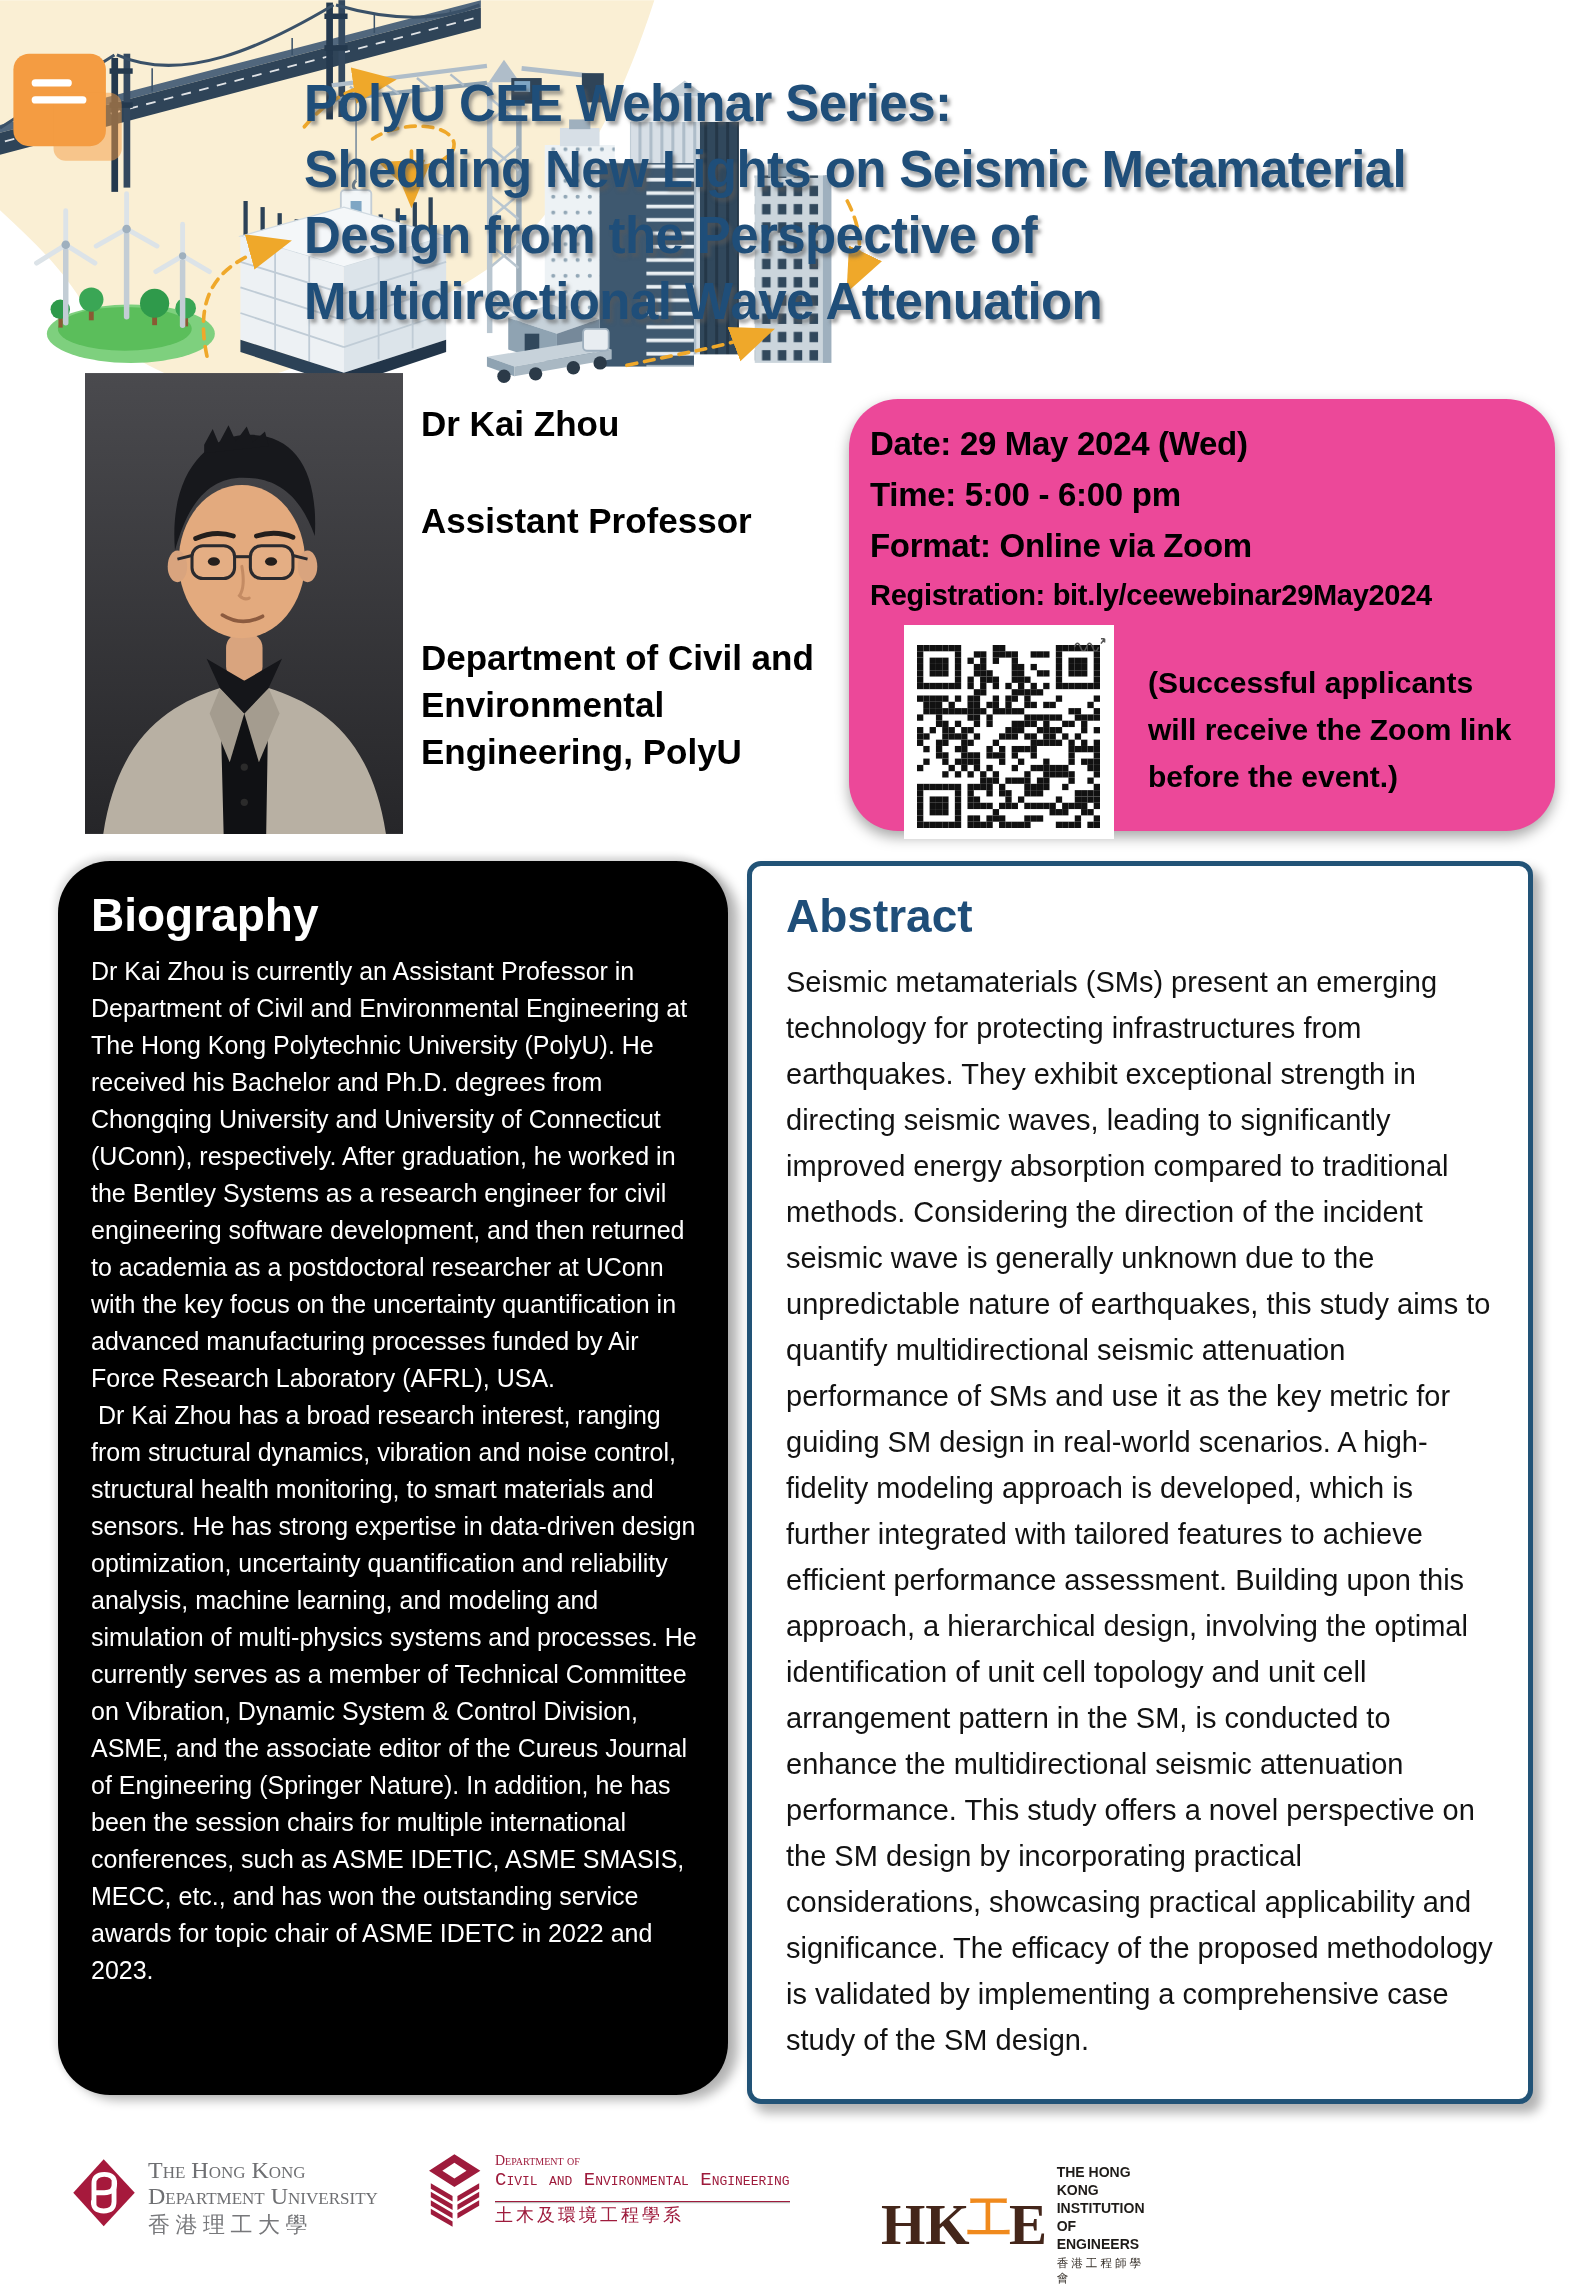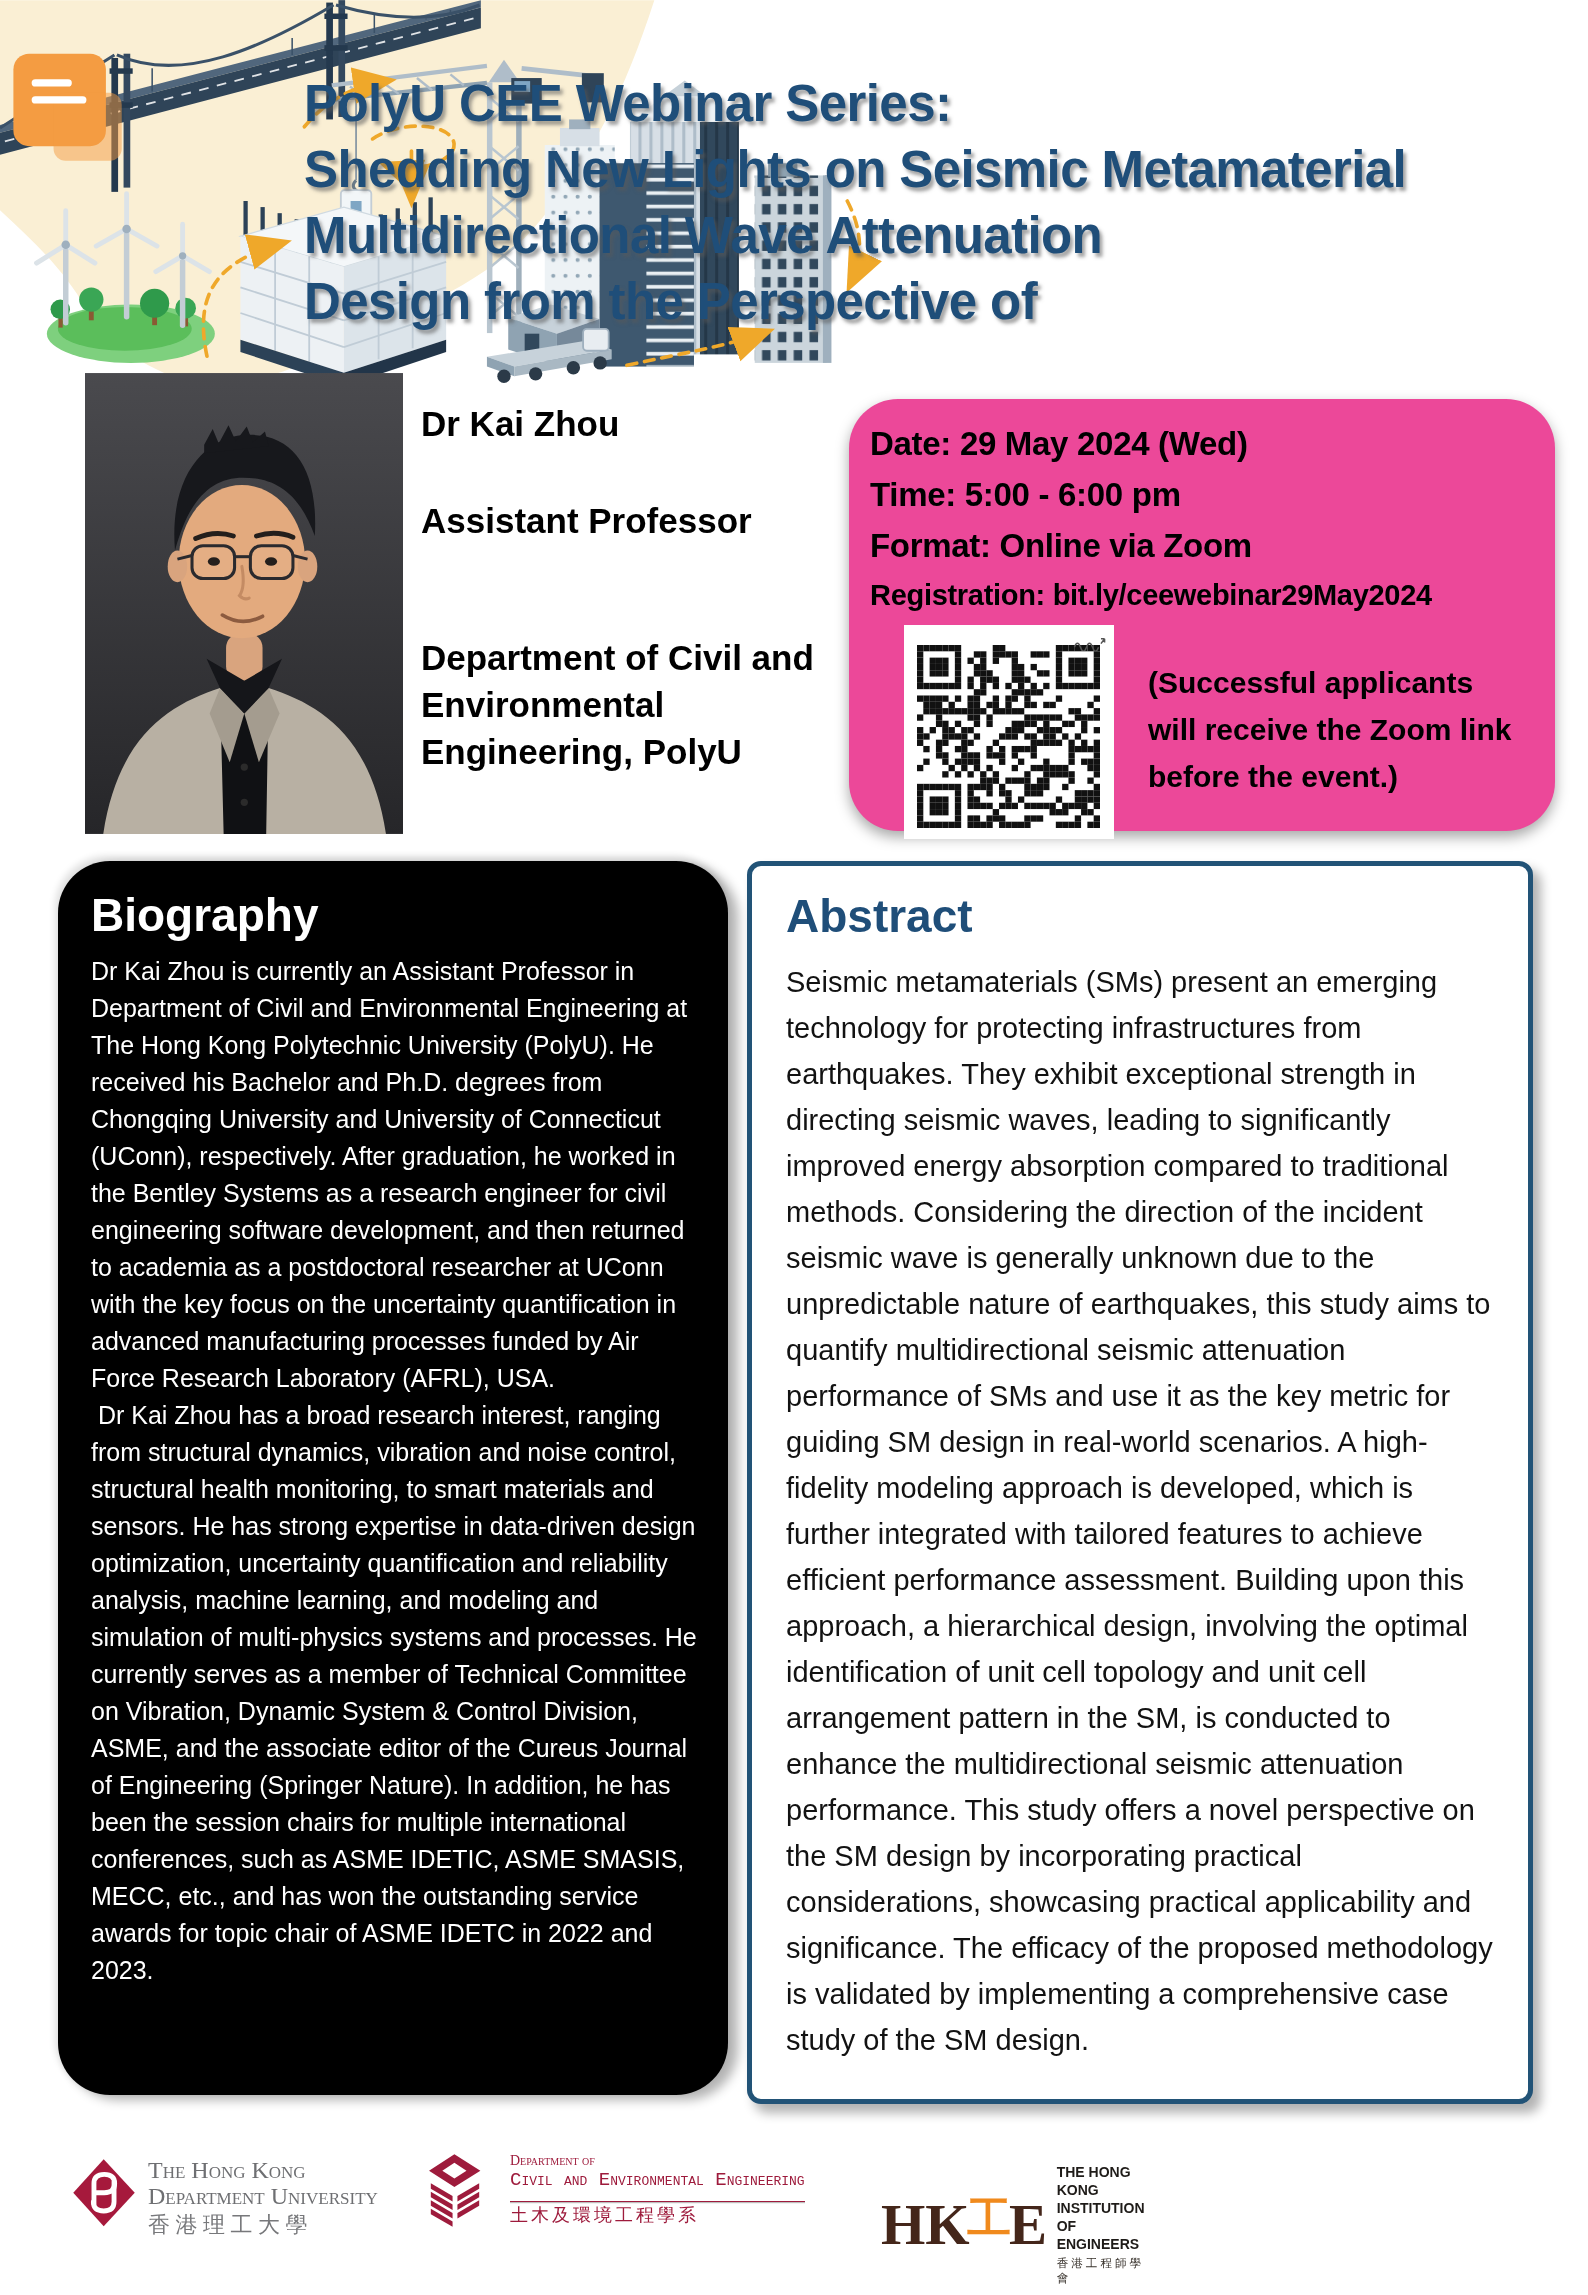--- a/index.html
+++ b/index.html
@@ -46,21 +46,21 @@
   .abstract-card p{margin:0;font-size:29px;line-height:46px;color:#121212}
 
   
   .footer{position:absolute;left:0;right:0;top:2148px;height:148px;z-index:2}
   .logo{position:absolute;display:flex}
   .logo-polyu{left:72px;top:9.7px;gap:12px;align-items:flex-start}
   .polyu-text{font-family:"Liberation Serif",serif;color:#6E6F72;font-variant:small-caps}
   .polyu-l1{font-size:24px;line-height:25.6px}
   .polyu-l2{font-size:24px;line-height:27px}
   .polyu-l3{font-family:"Liberation Sans",sans-serif;font-variant:normal;font-size:22px;line-height:30px;letter-spacing:5.5px;color:#77787B}
-  .logo-cee{left:426px;top:4.9px;gap:26px;align-items:flex-start}
+  .logo-cee{left:426px;top:4.9px;gap:11px;align-items:flex-start}
   .cee-text{color:#9E1B3C}
   .cee-l1{font-family:"Liberation Serif",serif;font-variant:small-caps;font-size:14px;line-height:16px}
   .cee-l2{font-family:Liberation Mono, monospace;font-variant:small-caps;font-size:19px;line-height:22px;
           border-bottom:1.8px solid #9E1B3C;padding-bottom:10px;box-shadow:0 1.2px 0 #bdbdbd}
   .cee-l3{font-size:18px;line-height:27px;letter-spacing:3px}
   .logo-hkie{left:881px;top:14.6px;flex-direction:column;width:251px}
   .hkie-top{display:flex;align-items:center}
   .hkie-letters{font-family:"Liberation Serif",serif;font-weight:700;font-size:57px;color:#44261A;line-height:49px}
   .hkie-gong{color:#F08A1D;font-size:44px;font-weight:700;margin:0 -2.4px;transform:translateY(-6px);font-family:"DejaVu Sans",sans-serif}
   .hkie-text{margin-left:9.7px}
@@ -277,22 +277,22 @@
       <path d="M612,228 C660,196 742,202 746,236 C748,268 676,286 632,270" marker-end="url(#ah)"></path>
       <path d="M676,248 L676,330" marker-end="url(#ah)"></path>
       <path d="M1392,330 C1418,380 1418,424 1396,470" marker-end="url(#ah)"></path>
       <path d="M1030,600 C1120,580 1198,568 1262,544" marker-end="url(#ah)"></path>
     </g>
   </svg>
 
   <div class="title-block">
     <div class="title-line">PolyU CEE Webinar Series:</div>
     <div class="title-line">Shedding New Lights on Seismic Metamaterial</div>
+    <div class="title-line">Design from the Perspective of</div>
     <div class="title-line">Multidirectional Wave Attenuation</div>
-    <div class="title-line">Design from the Perspective of</div>
   </div>
 
   <svg class="speaker-photo" viewBox="0 0 523 758" aria-hidden="true">
     <defs>
       <linearGradient id="pbg" x1="0" y1="0" x2="0" y2="1">
         <stop offset="0" stop-color="#4A4A4E"></stop>
           <stop offset="1" stop-color="#262629"></stop>
       </linearGradient>
     </defs>
     <rect width="523" height="758" fill="url(#pbg)"></rect>

